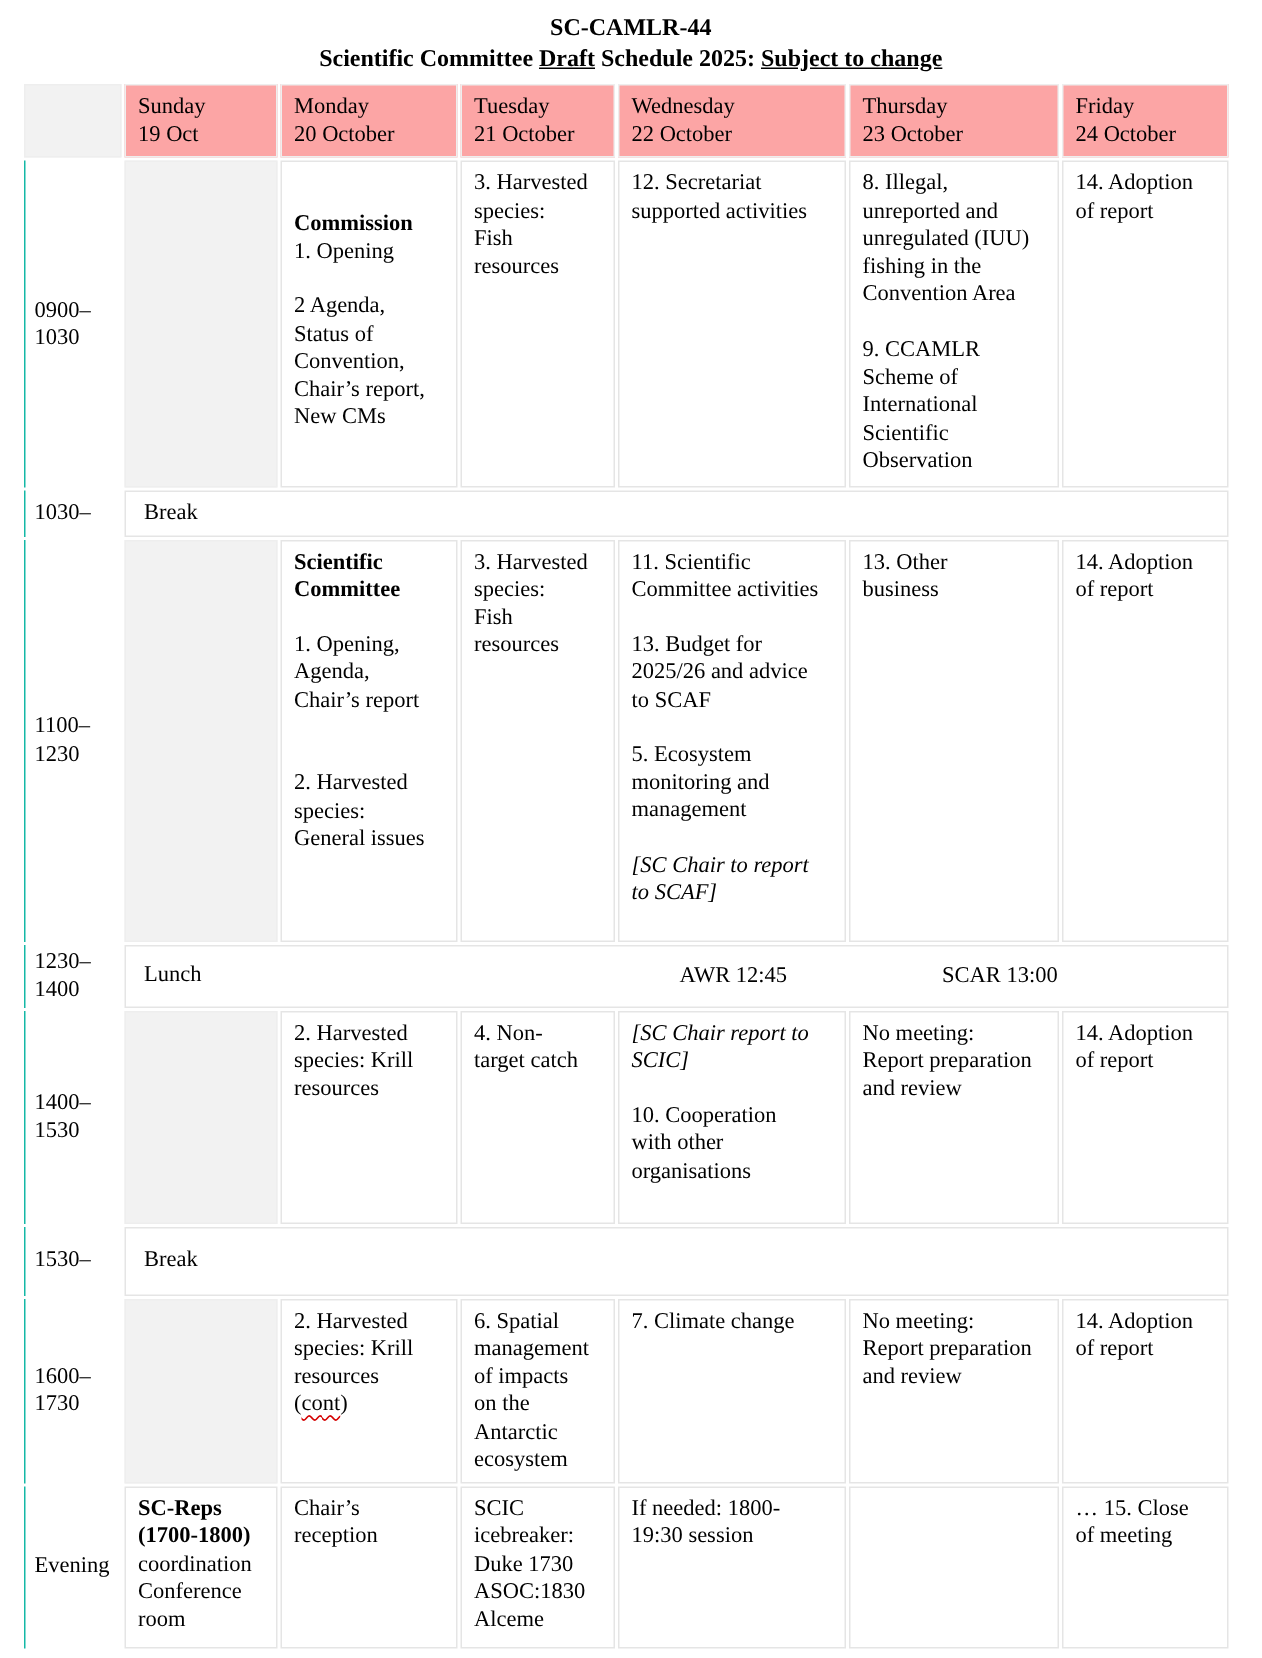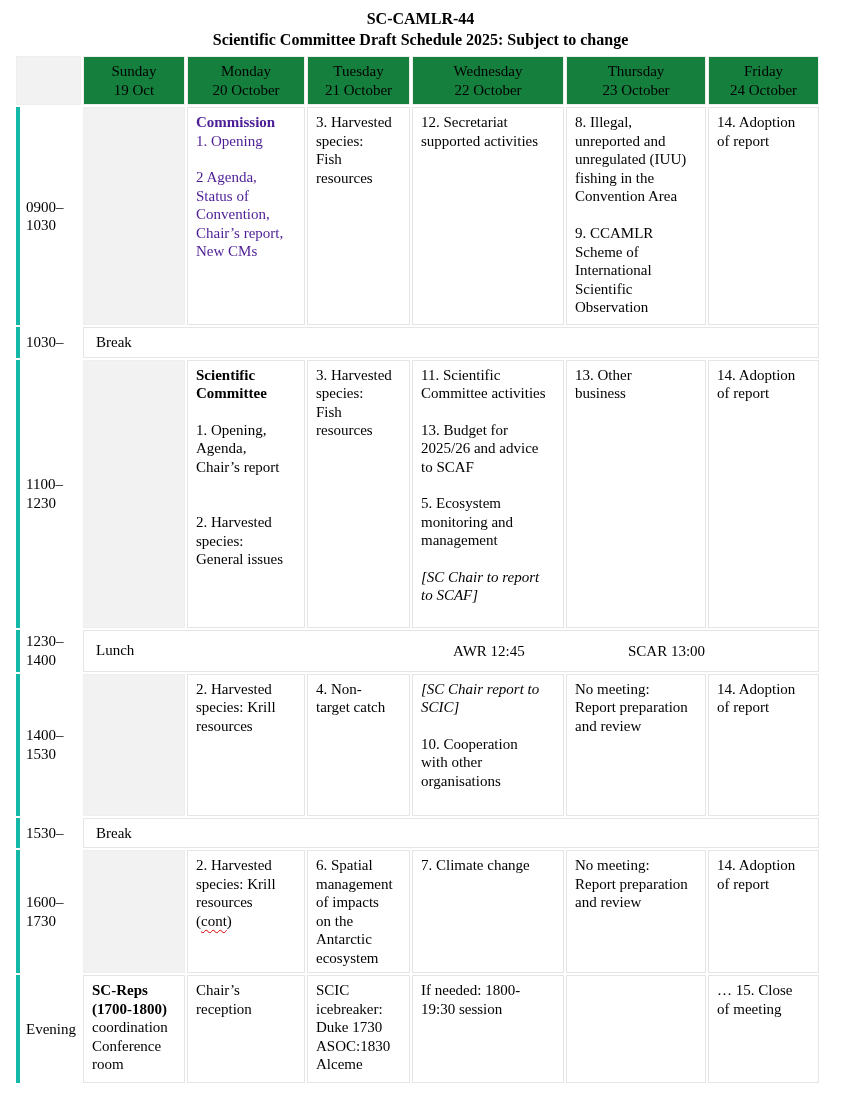--- a/index.html
+++ b/index.html
@@ -1,62 +1,62 @@
 <!DOCTYPE html>
 <html><head>
 <meta charset="utf-8">
 <style>
   html,body{margin:0;padding:0;}
   body{
     width:841px;height:1105px;overflow:hidden;background:#ffffff;color:#000;
     font-family:"Liberation Serif","DejaVu Serif",serif;
   }
   .titles{padding-top:8px;text-align:center;font-weight:bold;font-size:16px;line-height:21px;}
-  .titles .u{}
+  .titles .u{text-decoration:underline;}
 
   table.schedule{
     margin:4px 0 0 14px;
     border-collapse:separate;border-spacing:2px;table-layout:fixed;
   }
   td,th{
     box-sizing:border-box;vertical-align:top;padding:5px 8px;
     border:1px solid #e5e5e5;
     font-size:15px;line-height:18.5px;font-weight:normal;text-align:left;
     overflow:hidden;
   }
-  th.day{background:#15803d;text-align:center;vertical-align:middle;border-color:#eeeeee;margin-top:24px;}
+  th.day{background:#fca5a5;vertical-align:middle;border-color:#eeeeee;margin-top:24px;}
   th.corner{background:#f2f2f2;border-color:#eeeeee;}
-  td.time{border:none;border-left:4px solid #14b8a6;vertical-align:middle;padding:0 4px 0 6px;}
+  td.time{border:none;border-left:1px solid #14b8a6;vertical-align:middle;padding:0 4px 0 6px;}
   td.shade{background:#f2f2f2;border-color:#eeeeee;}
   td.span-row{vertical-align:middle;padding-left:12px;position:relative;}
 
   .pre{white-space:pre-wrap;}
   .cell p{margin:0;white-space:pre-wrap;}
   .cell p.gap{margin-top:18px;}
   .cell p.gap2{margin-top:37px;}
   .cell p.top{}
-  .muted{color:#4c1d95;}
+  .muted{color:#000000;margin-top:27px;}
   .b{font-weight:bold;}
   .it{font-style:italic;}
   .flag{
     text-decoration-line:underline;text-decoration-style:wavy;
     text-decoration-color:#d40000;text-decoration-thickness:1px;
     text-underline-offset:3px;
   }
   .awr,.scar{position:absolute;top:50%;transform:translateY(-50%);white-space:nowrap;}
   .awr{left:369px;}
   .scar{left:544px;}
 
   tr.rh-head{height:48px;}
   tr.rh-0900{height:218px;}
   tr.rh-brk1{height:26px;}
   tr.rh-1100{height:268px;}
   tr.rh-lunch{height:42px;font-family:Liberation Serif, serif;}
   tr.rh-1400{height:142px;}
-  tr.rh-brk2{height:30px;margin-top:36px;}
+  tr.rh-brk2{height:46px;margin-top:36px;}
   tr.rh-1600{height:123px;}
   tr.rh-eve{height:108px;}
 </style>
 </head>
 <body>
 
 <div class="titles">
   <div>SC-CAMLR-44</div>
   <div><span>Scientific Committee </span><span class="u">Draft</span><span> Schedule 2025: </span><span class="u">Subject to change</span></div>
 </div>

